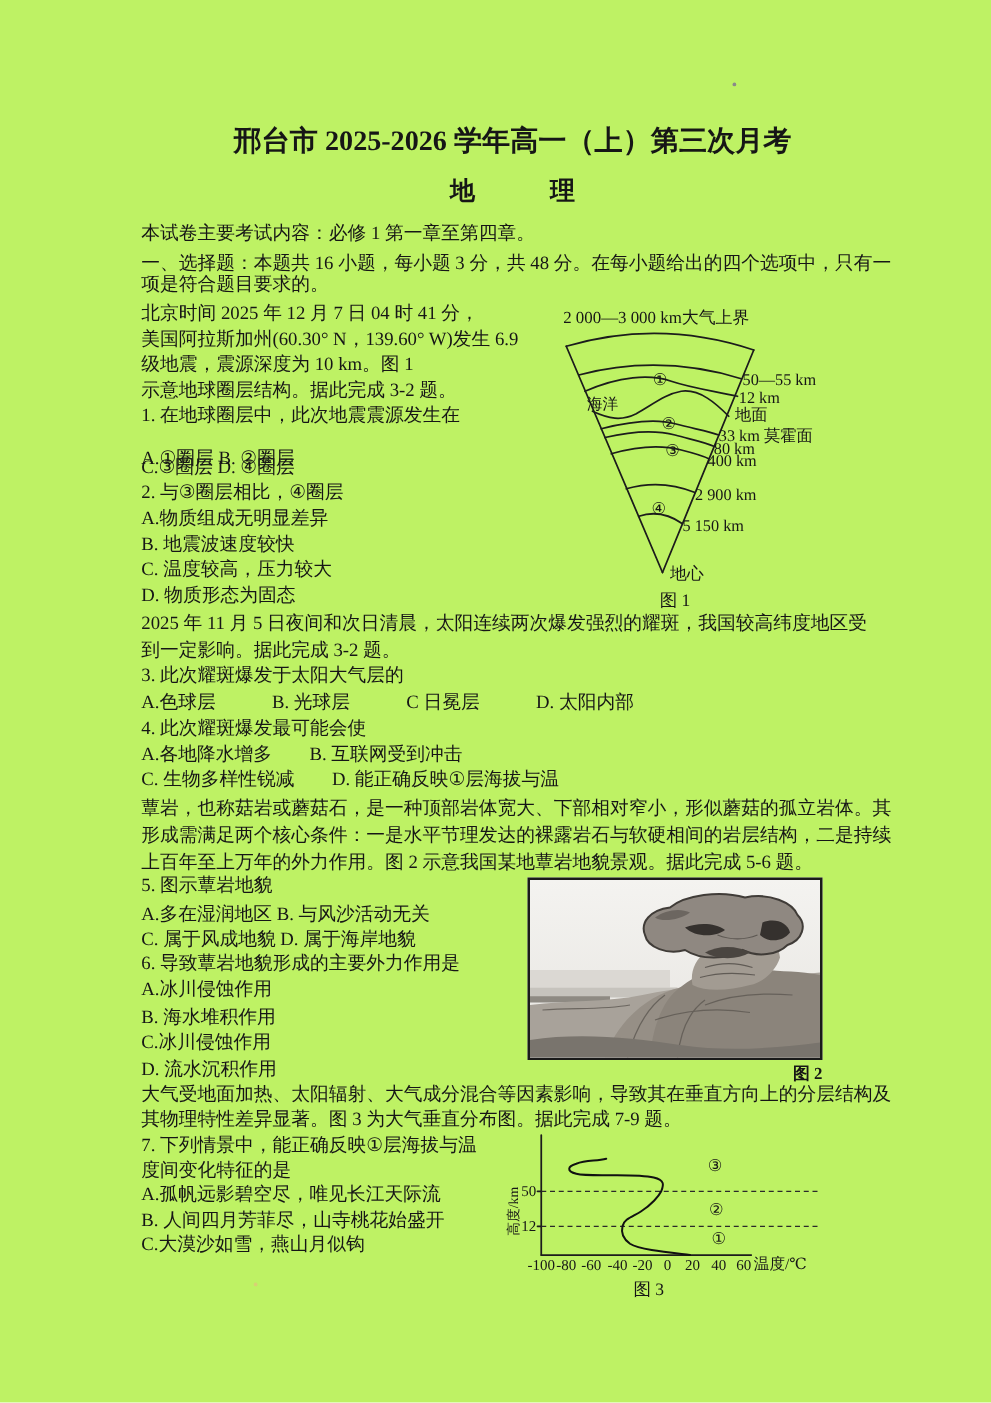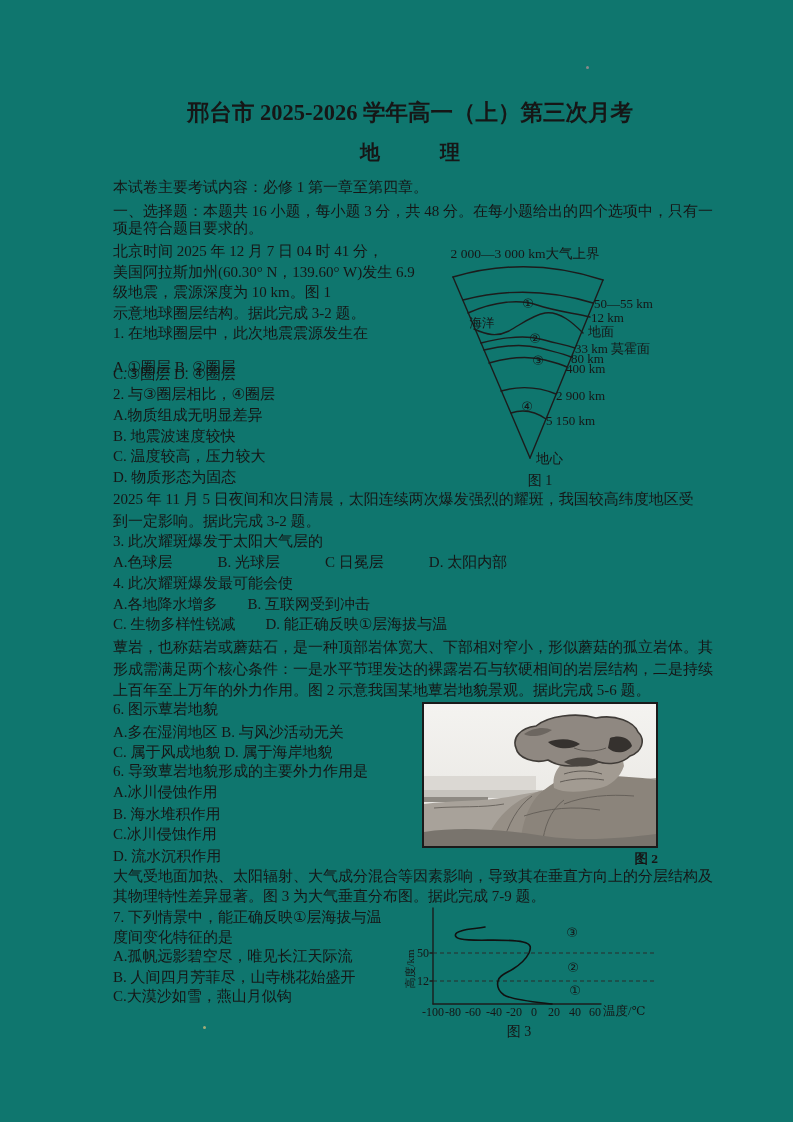--- a/index.html
+++ b/index.html
@@ -1,17 +1,17 @@
 <!DOCTYPE html>
 <html><head>
 <meta charset="utf-8">
 <style>
   html,body{margin:0;padding:0;background:#ffffff;}
   .page{
-    position:relative;width:793px;height:1122px;background:#0f766e;
+    position:relative;width:793px;height:1122px;background:#bef264;
     font-family:"Liberation Serif","DejaVu Serif","DejaVu Sans",serif;
     color:#161616;overflow:hidden;
   }
   .ln{position:absolute;left:113px;font-size:15px;line-height:19px;white-space:pre;}
   .title{position:absolute;left:113px;width:594px;text-align:center;font-weight:bold;font-size:22.5px;white-space:pre;}
   .subject{position:absolute;left:113px;width:594px;text-align:center;font-weight:bold;font-size:20px;white-space:pre;}
   .fig{position:absolute;}
   .caption{position:absolute;font-size:14px;text-align:right;white-space:pre;}
   svg text{font-family:"Liberation Serif","DejaVu Serif","DejaVu Sans",serif;fill:#161616;}
   .speck{position:absolute;border-radius:50%;}
@@ -78,21 +78,21 @@
   <div class="ln" style="top:512px">到一定影响。据此完成 3-2 题。</div>
   <div class="ln" style="top:532px">3. 此次耀斑爆发于太阳大气层的</div>
   <div class="ln" style="top:553px">A.色球层　　　B. 光球层　　　C 日冕层　　　D. 太阳内部</div>
   <div class="ln" style="top:574px">4. 此次耀斑爆发最可能会使</div>
   <div class="ln" style="top:595px">A.各地降水增多　　B. 互联网受到冲击</div>
   <div class="ln" style="top:615px">C. 生物多样性锐减　　D. 能正确反映①层海拔与温</div>
 
   <div class="ln" style="top:638px">蕈岩，也称菇岩或蘑菇石，是一种顶部岩体宽大、下部相对窄小，形似蘑菇的孤立岩体。其</div>
   <div class="ln" style="top:660px">形成需满足两个核心条件：一是水平节理发达的裸露岩石与软硬相间的岩层结构，二是持续</div>
   <div class="ln" style="top:681px">上百年至上万年的外力作用。图 2 示意我国某地蕈岩地貌景观。据此完成 5-6 题。</div>
-  <div class="ln" style="top:700px">6. 图示蕈岩地貌</div>
+  <div class="ln" style="top:700px">5. 图示蕈岩地貌</div>
   <div class="ln" style="top:723px">A.多在湿润地区 B. 与风沙活动无关</div>
   <div class="ln" style="top:743px">C. 属于风成地貌 D. 属于海岸地貌</div>
   <div class="ln" style="top:762px">6. 导致蕈岩地貌形成的主要外力作用是</div>
   <div class="ln" style="top:783px">A.冰川侵蚀作用</div>
   <div class="ln" style="top:805px">B. 海水堆积作用</div>
   <div class="ln" style="top:825px">C.冰川侵蚀作用</div>
   <div class="ln" style="top:847px">D. 流水沉积作用</div>
 
   <div class="photo" style="left:422px;top:702px;width:236px;height:146px">
     <svg width="232" height="142" viewBox="0 0 232 142">

